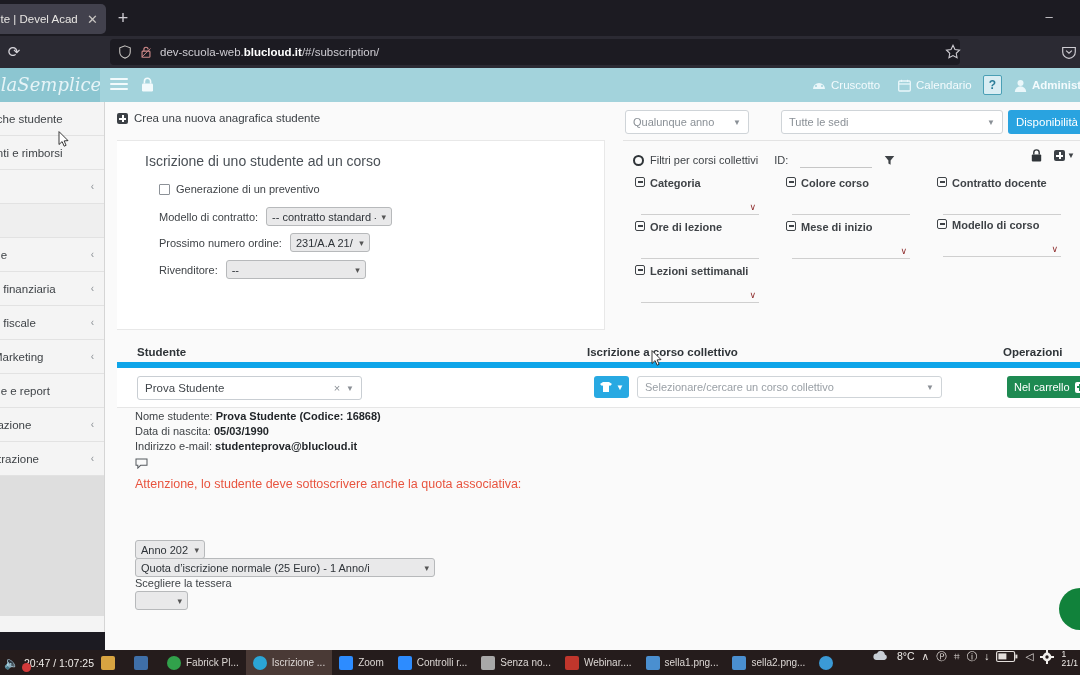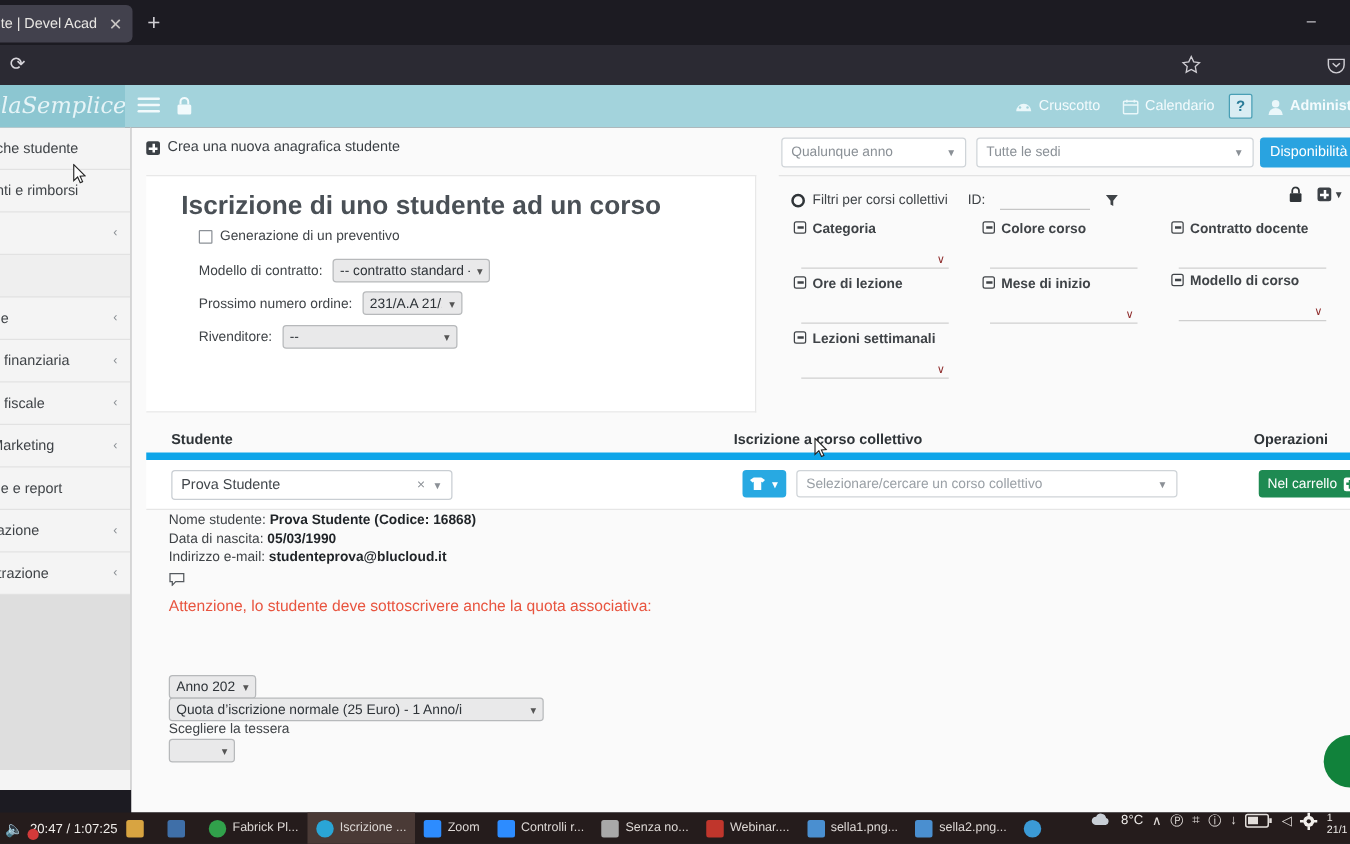--- a/index.html
+++ b/index.html
@@ -110,21 +110,21 @@
   .sq-plus::before { left: 2px; top: 4.5px; width: 7px; height: 2px; }
   .sq-plus::after  { top: 2px; left: 4.5px; height: 7px; width: 2px; }
   .tb-select {
     position: absolute; top: 8px; height: 24px; background: #fff;
     border: 1px solid #cfd4d8; border-radius: 3px;
     display: flex; align-items: center; padding: 0 7px;
     font-size: 11px; color: #8a9096;
   }
   .tb-select .cap { flex: 1; white-space: nowrap; overflow: hidden; }
   .tb-select .tri { color: #8a9096; font-size: 8px; }
-  #sel-anno { left: 520px; width: 148px; align-items: center; }
+  #sel-anno { left: 520px; width: 124px; align-items: center; }
   #sel-sedi { left: 676px; width: 222px; }
   #btn-disponibilita {
     position: absolute; left: 903px; top: 8px; height: 24px; padding: 0 8px;
     background: #29a3e0; border-radius: 3px; color: #fff; font-size: 11.5px;
     line-height: 24px; white-space: nowrap; overflow: hidden;
   }
 
   
   #filters-panel {
     position: absolute; left: 518px; top: 38px; width: 457px; height: 200px;
@@ -164,21 +164,21 @@
   .filter-field .ff-caret {
     position: absolute; right: 6px; bottom: 3px; color: #8e2b2b; font-size: 9px;
   }
 
   
   #card {
     position: absolute; left: 12px; top: 38px; width: 488px; height: 190px;
     background: #fff; border: 1px solid #e8e8e8; border-left: none;
   }
   #card-title {
-    position: absolute; left: 28px; top: 12px; font-size: 21px; color: #4a5056; font-weight: bold;
+    position: absolute; left: 28px; top: 12px; font-size: 14px; color: #4a5056; font-weight: normal;
   }
   #cb-preventivo-row {
     position: absolute; left: 42px; top: 42px; display: flex; align-items: center; gap: 6px;
   }
   .checkbox-ui {
     width: 11px; height: 11px; border: 1px solid #8c9197; background: #fff; border-radius: 1px; flex: none;
   }
   #cb-preventivo-row .lbl { font-size: 11px; color: #3f4347; }
   .form-row {
     position: absolute; left: 42px; display: flex; align-items: center; gap: 8px;
@@ -328,20 +328,31 @@
   <div id="tabstrip">
     <div id="tab-active">
       <span class="tab-title">studente | Devel Acad</span>
       <span class="tab-close">✕</span>
     </div>
     <div id="newtab-btn">+</div>
     <div id="win-min">–</div>
   </div>
   <div id="navbar">
     <div id="reload-btn">⟳</div>
+    <div id="urlbar">
+      <svg class="shield-ic" viewBox="0 0 16 16">
+        <path d="M8 1 L14 3.2 V8 C14 11.5 11.2 14 8 15 C4.8 14 2 11.5 2 8 V3.2 Z" fill="none" stroke="#c9c6c3" stroke-width="1.2"></path>
+      </svg>
+      <svg class="lock-ic" viewBox="0 0 16 16">
+        <rect x="3.5" y="7" width="9" height="7" rx="1" fill="none" stroke="#d08a8a" stroke-width="1.3"></rect>
+        <path d="M5.6 7 V5 a2.4 2.4 0 0 1 4.8 0" fill="none" stroke="#d08a8a" stroke-width="1.3"></path>
+        <line x1="3" y1="14" x2="13" y2="4" stroke="#d08a8a" stroke-width="1.1"></line>
+      </svg>
+      <span id="url-text"><span>dev-scuola-web.</span><b>blucloud.it</b><span>/#/subscription/</span></span>
+    </div>
     <svg id="star-btn" viewBox="0 0 20 20">
       <path d="M10 2.5 L12.2 7.2 L17.3 7.9 L13.6 11.4 L14.5 16.4 L10 14 L5.5 16.4 L6.4 11.4 L2.7 7.9 L7.8 7.2 Z" fill="none" stroke="#cfcdd3" stroke-width="1.2"></path>
     </svg>
     <svg id="pocket-btn" viewBox="0 0 20 20">
       <path d="M3 5 h14 v5 a7 7 0 0 1 -14 0 Z" fill="none" stroke="#cfcdd3" stroke-width="1.3"></path>
       <path d="M6.8 8.5 L10 11.4 L13.2 8.5" fill="none" stroke="#cfcdd3" stroke-width="1.3"></path>
     </svg>
   </div>
 </div>
 

